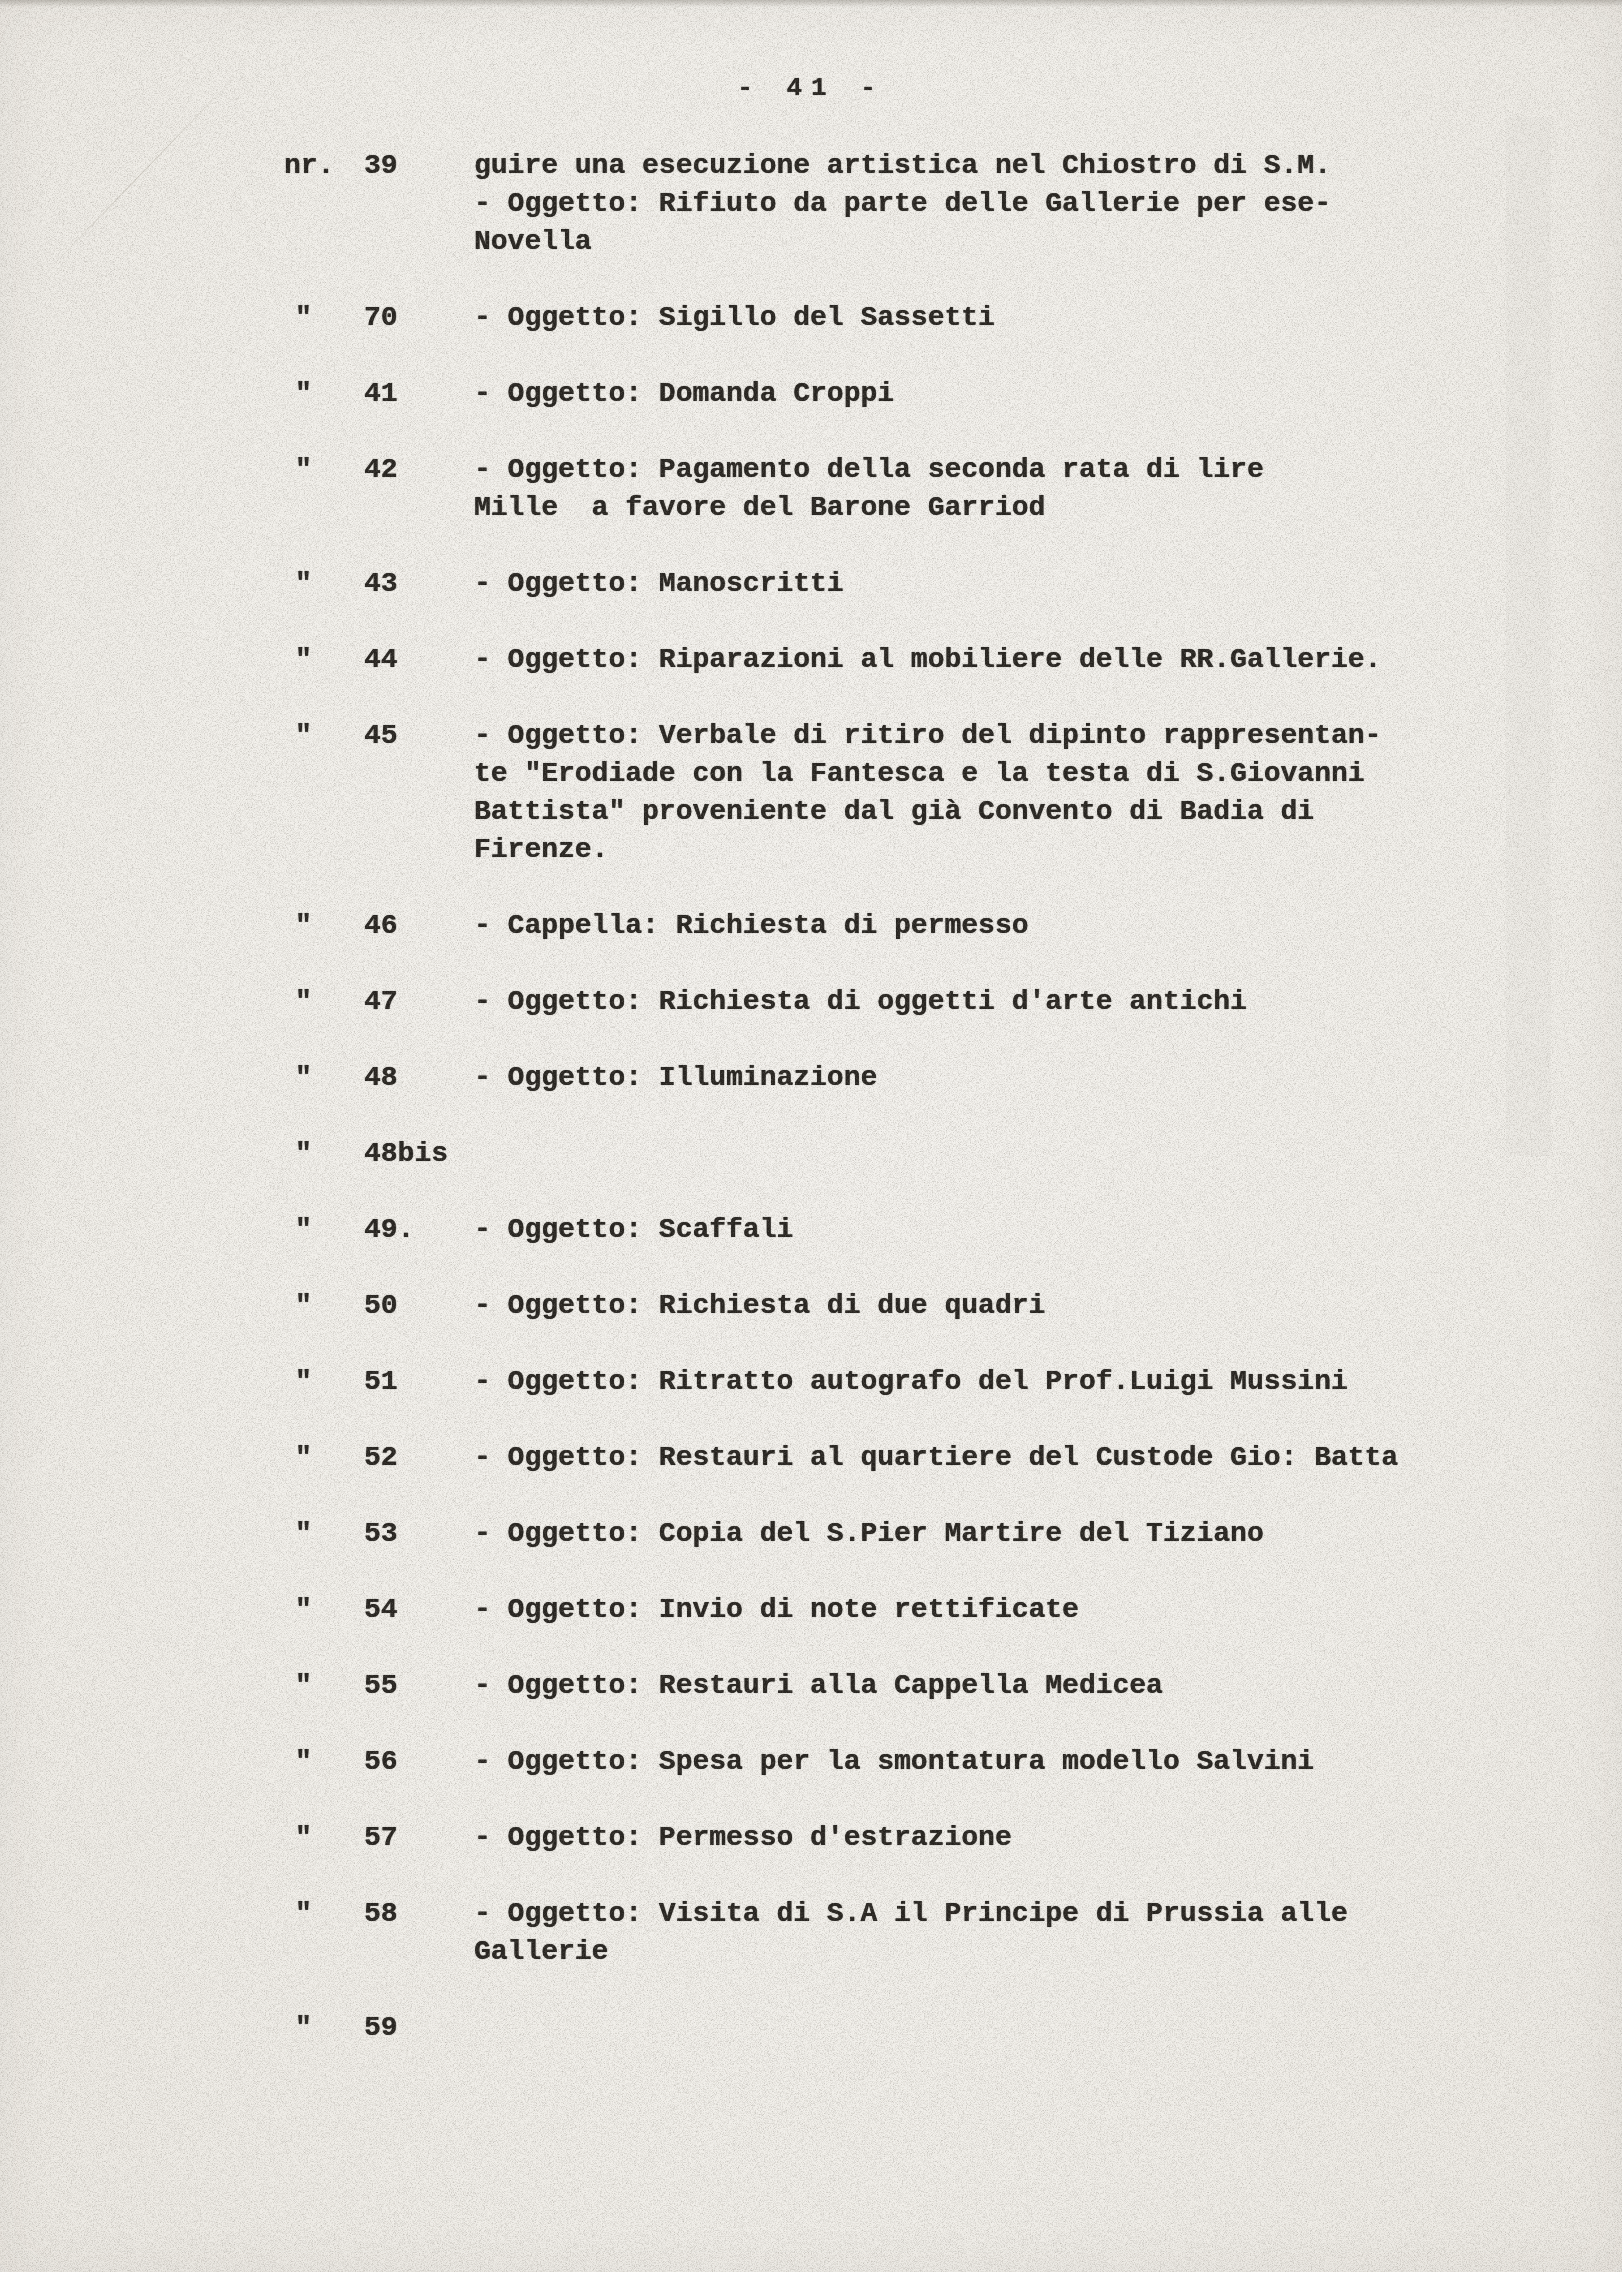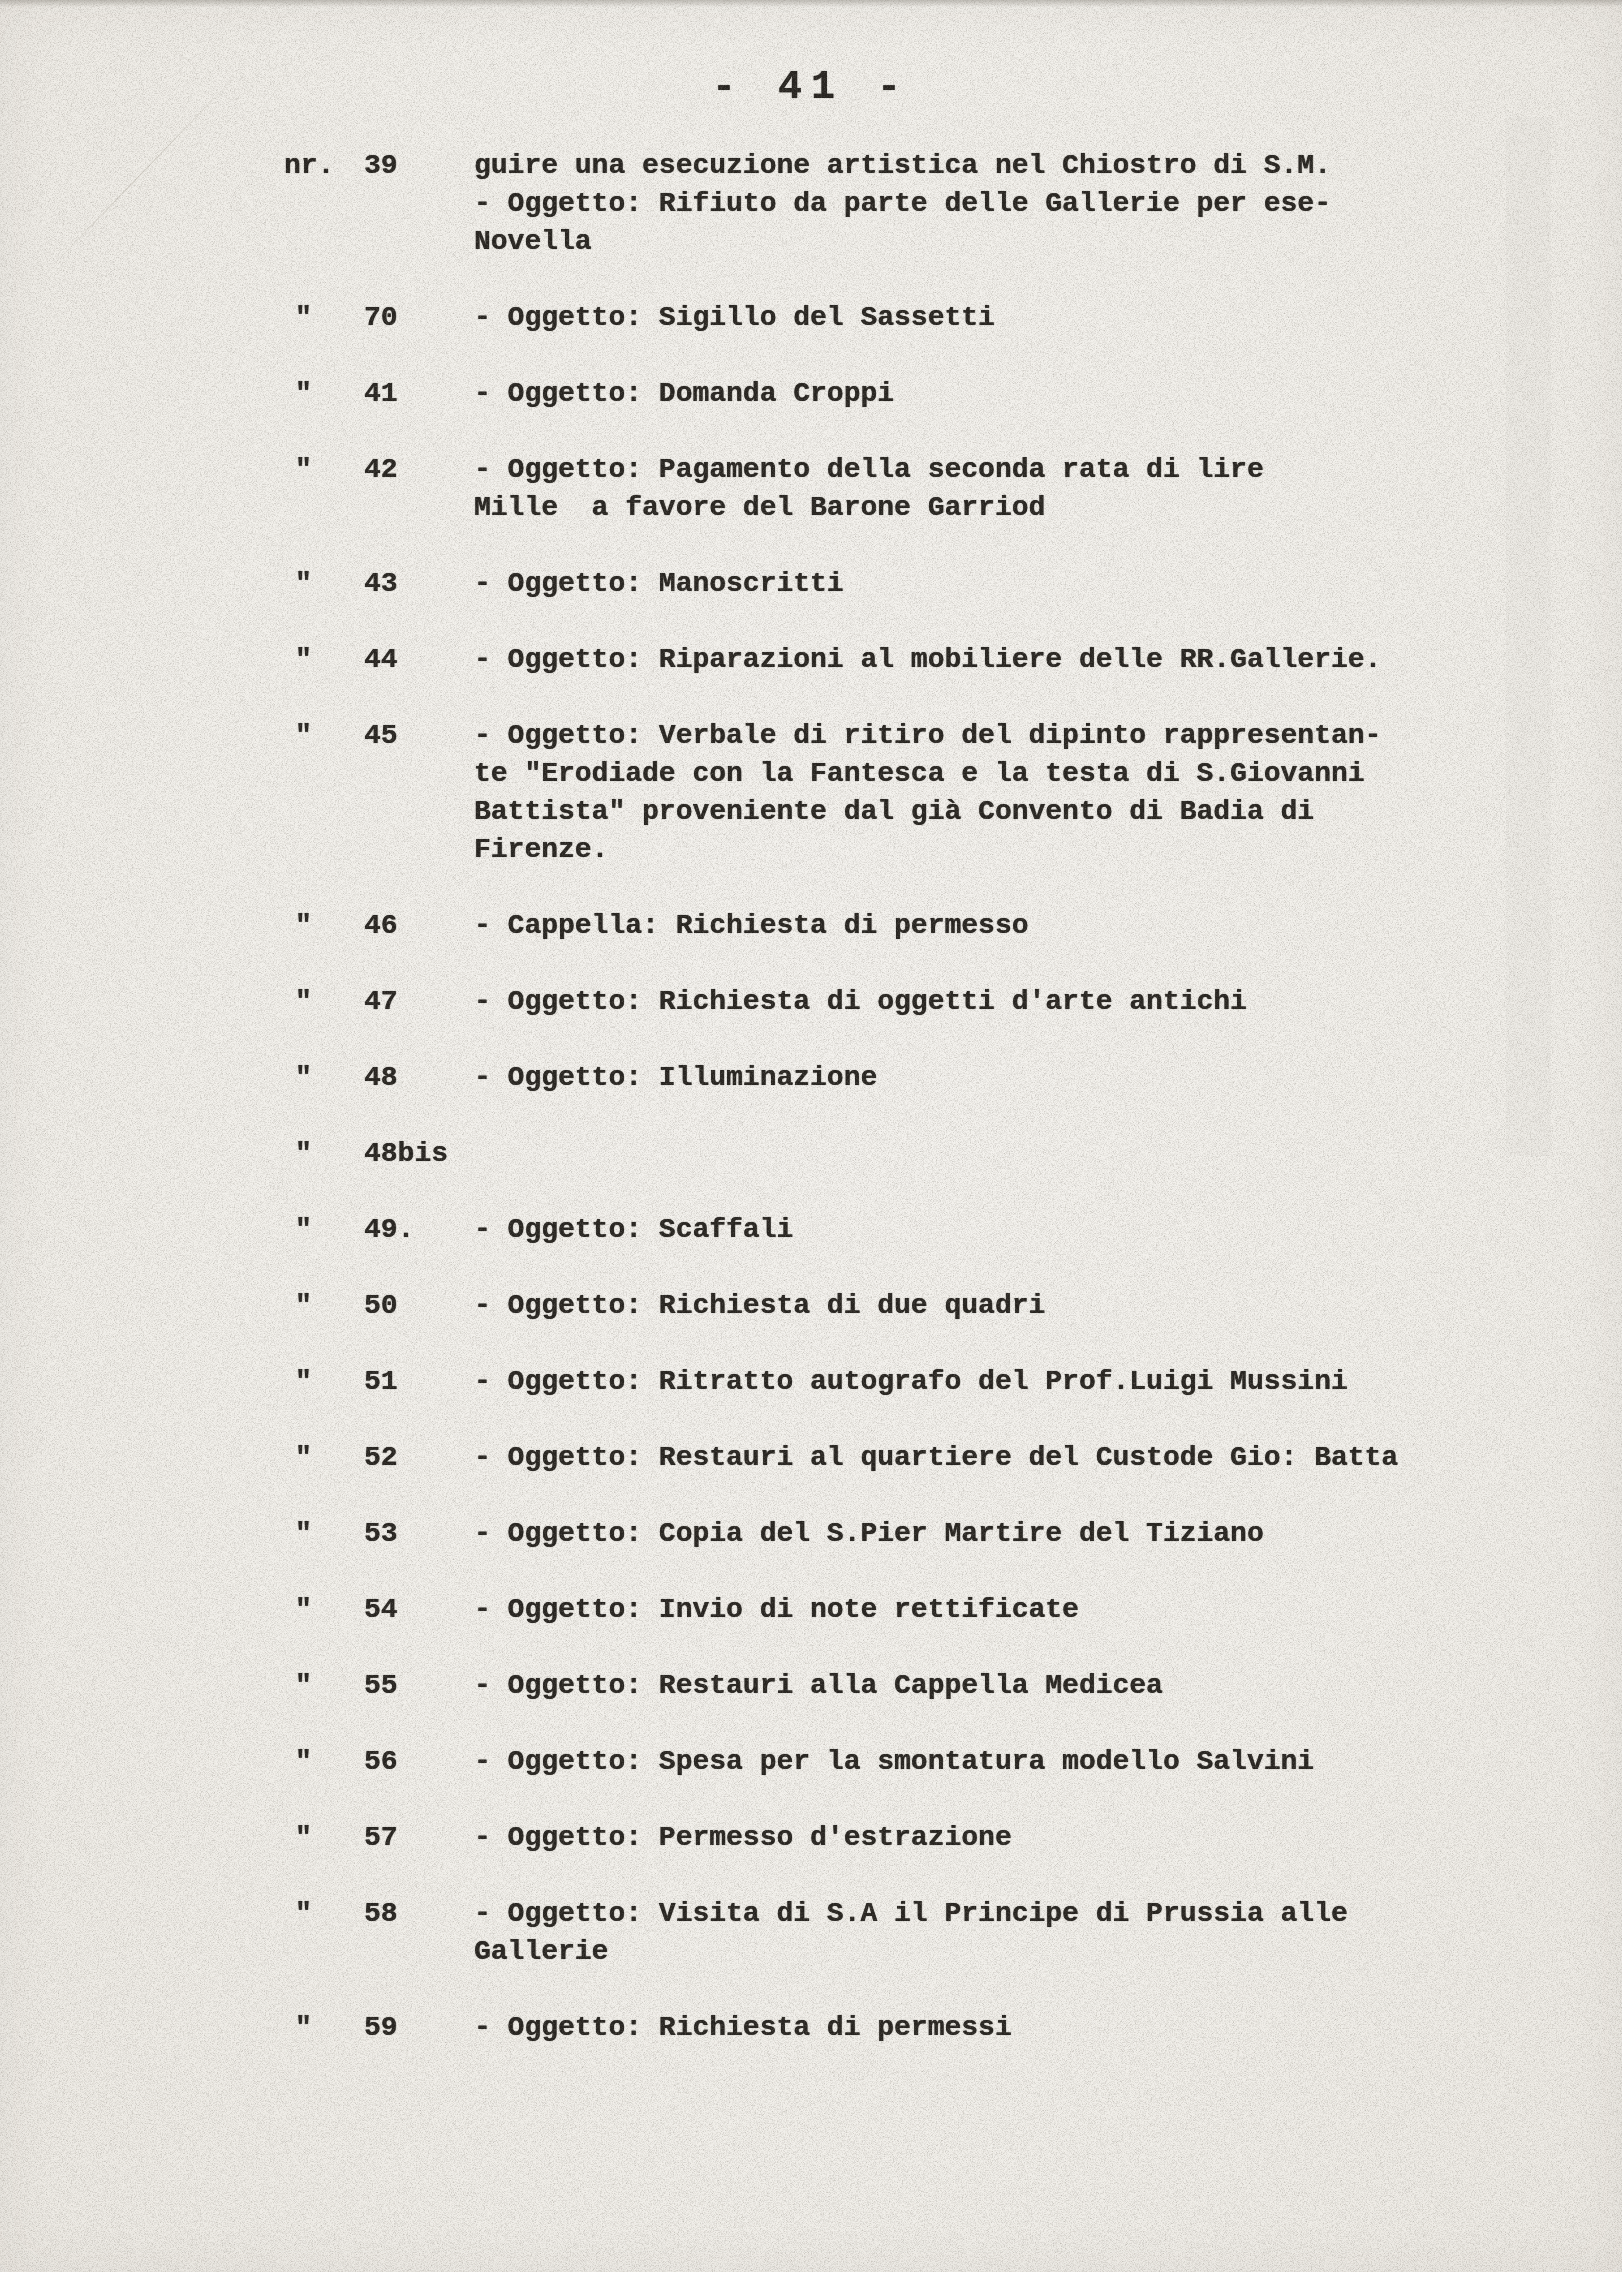--- a/index.html
+++ b/index.html
@@ -47,21 +47,21 @@
     top: 117px;
     left: 1506px;
     width: 45px;
     height: 1039px;
     background: rgba(70,65,55,0.018);
     pointer-events: none;
   }
   .page-number {
     margin-top: 69px;
     text-align: center;
-    font-size: 40px;
+    font-size: 26px;
     line-height: 38px;
     letter-spacing: 9px;
     text-shadow: 0 0 0.9px rgba(38,35,31,0.85);
   }
   .entries {
     margin-top: 40px;
     padding-left: 284px;
     font-size: 28px;
     line-height: 38px;
     filter: blur(0.1px);
@@ -267,23 +267,20 @@
       <div class="entry-number">58</div>
       <div class="entry-text">
           <div class="entry-line">- Oggetto: Visita di S.A il Principe di Prussia alle</div>
           <div class="entry-line">Gallerie</div>
         </div>
     </div>
 
     <div class="entry-row">
       <div class="entry-label ditto">"</div>
       <div class="entry-number">59</div>
-      <div class="entry-text">
-          <div class="entry-line">- Oggetto: Richiesta di permessi</div>
-        </div>
     </div>
   </div>
 
   <svg class="noise-overlay" xmlns="http://www.w3.org/2000/svg" width="1622" height="2273" viewBox="0 0 2499 3501">
     <filter id="grain">
       <feTurbulence type="fractalNoise" baseFrequency="0.8" numOctaves="2" stitchTiles="stitch" result="n"></feTurbulence>
       <feColorMatrix in="n" type="matrix" values="0 0 0 0 0.25
                 0 0 0 0 0.23
                 0 0 0 0 0.20
                 0.9 0.9 0.9 0 -1.22"></feColorMatrix>

